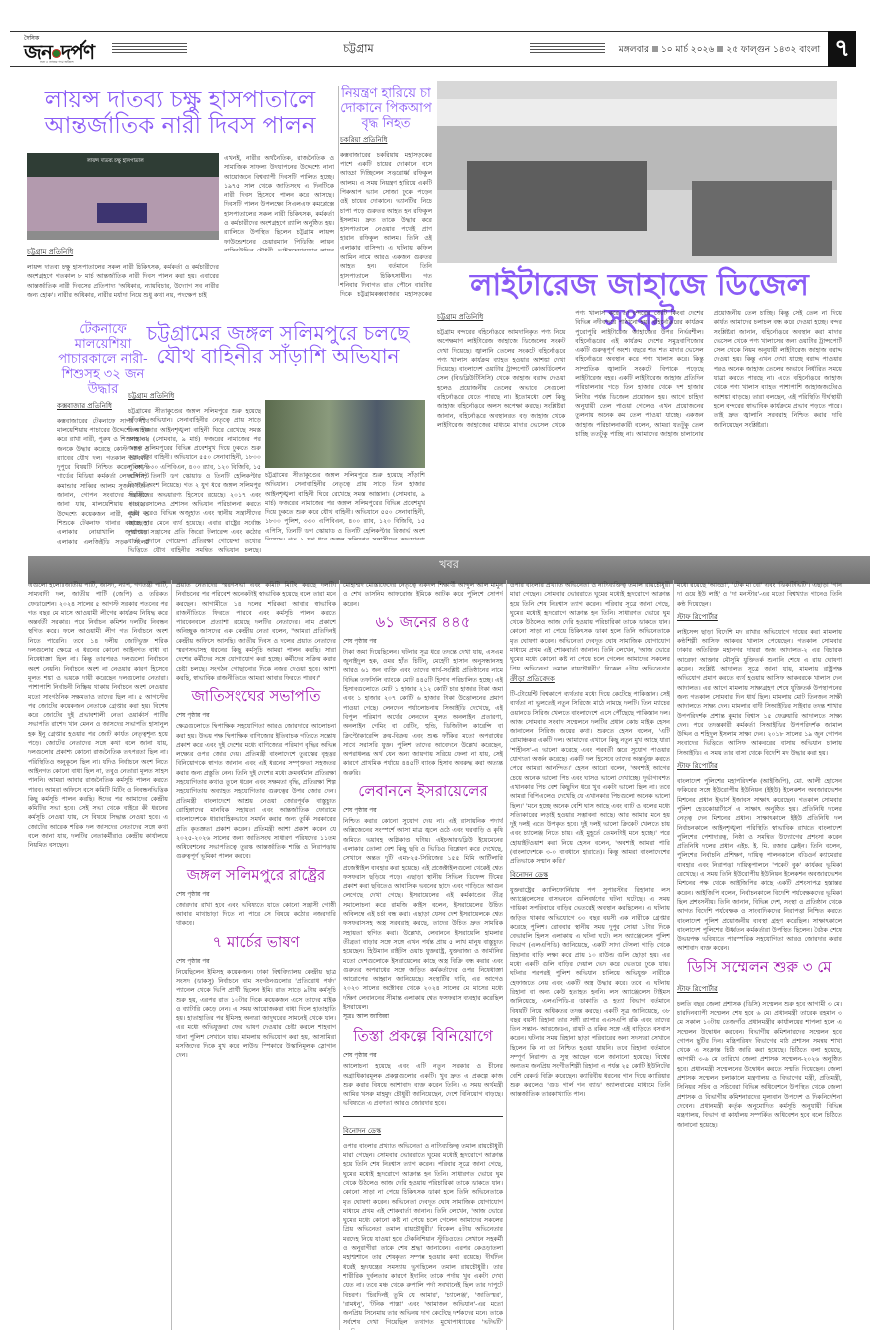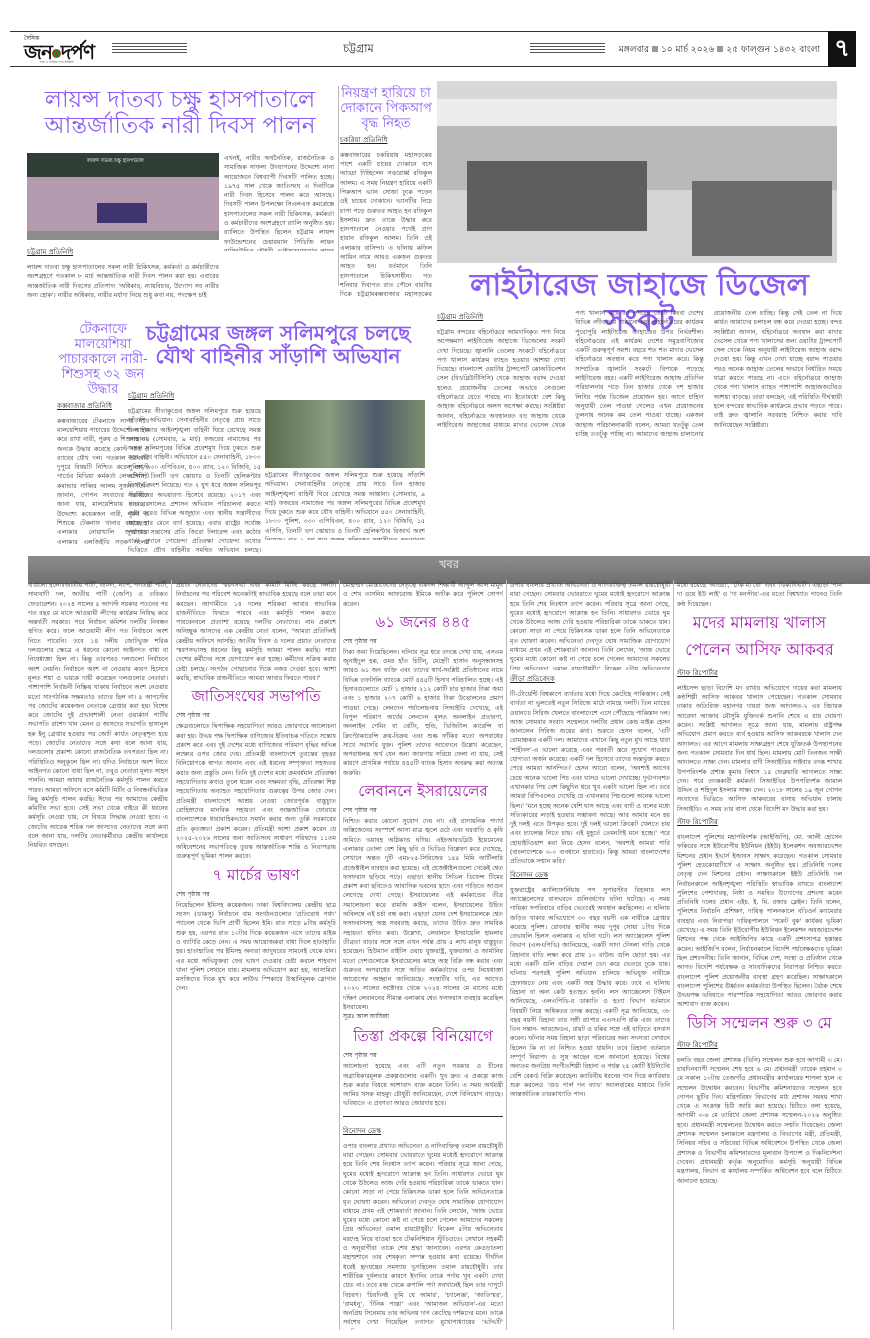--- a/index.html
+++ b/index.html
@@ -83,21 +83,21 @@
   <div class="body">চট্টগ্রাম বন্দরের বহির্নোঙরে আমদানিকৃত পণ্য নিয়ে অপেক্ষমাণ লাইটারেজ জাহাজে ডিজেলের সংকট দেখা দিয়েছে। জ্বালানি তেলের সংকটে বহির্নোঙরে পণ্য খালাস কার্যক্রম ব্যাহত হওয়ার আশঙ্কা দেখা দিয়েছে। বাংলাদেশ ওয়াটার ট্রান্সপোর্ট কোঅর্ডিনেশন সেল (বিডব্লিউটিসিসি) থেকে জাহাজ বরাদ্দ দেওয়া হলেও প্রয়োজনীয় তেলের অভাবে সেগুলো বহির্নোঙরে যেতে পারছে না। ইতোমধ্যে বেশ কিছু জাহাজ বহির্নোঙরে অলস অপেক্ষা করছে। সংশ্লিষ্টরা জানান, বহির্নোঙরে অবস্থানরত বড় জাহাজ থেকে লাইটারেজ জাহাজের মাধ্যমে মাদার ভেসেল থেকে পণ্য খালাস করে তা বন্দরের জেটি কিংবা দেশের বিভিন্ন নদীবন্দরে পাঠানো হয়। বহির্নোঙরের কার্যক্রম পুরোপুরি লাইটারেজ জাহাজের উপর নির্ভরশীল। বহির্নোঙরের এই কার্যক্রম দেশের সমুদ্রবাণিজ্যের একটি গুরুত্বপূর্ণ অংশ। বছরে শত শত মাদার ভেসেল বহির্নোঙরে অবস্থান করে পণ্য খালাস করে। কিন্তু সাম্প্রতিক জ্বালানি সংকটে বিপাকে পড়েছে লাইটারেজ বহর। একটি লাইটারেজ জাহাজ প্রতিদিন পরিচালনার গড়ে তিন হাজার থেকে দশ হাজার লিটার পর্যন্ত ডিজেল প্রয়োজন হয়। আগে চাহিদা অনুযায়ী তেল পাওয়া গেলেও এখন প্রয়োজনের তুলনায় অনেক কম তেল পাওয়া যাচ্ছে। একজন জাহাজ পরিচালনাকারী বলেন, আমরা যতটুকু তেল চাচ্ছি ততটুকু পাচ্ছি না। আমাদের জাহাজ চালানোর প্রয়োজনীয় তেল চাচ্ছি। কিন্তু সেই তেল না দিয়ে কার্যত আমাদের চলাচল বন্ধ করে দেওয়া হচ্ছে। বন্দর সংশ্লিষ্টরা জানান, বহির্নোঙরে অবস্থান করা মাদার ভেসেল থেকে পণ্য খালাসের জন্য ওয়াটার ট্রান্সপোর্ট সেল থেকে নিয়ম অনুযায়ী লাইটারেজ জাহাজ বরাদ্দ দেওয়া হয়। কিন্তু এখন দেখা যাচ্ছে বরাদ্দ পাওয়ার পরও অনেক জাহাজ তেলের অভাবে নির্ধারিত সময়ে যাত্রা করতে পারছে না। এতে বহির্নোঙরে জাহাজ থেকে পণ্য খালাস ব্যাহত পাশাপাশি জাহাজজটেরও আশঙ্কা বাড়ছে। তারা বলছেন, এই পরিস্থিতি দীর্ঘস্থায়ী হলে বন্দরের স্বাভাবিক কার্যক্রমে প্রভাব পড়তে পারে। তাই দ্রুত জ্বালানি সরবরাহ নিশ্চিত করার দাবি জানিয়েছেন সংশ্লিষ্টরা।</div>
 </div>
 
 <div class="abs" style="left:27px;top:322px;width:92px;margin-left:30px;">
   <div class="hl" style="font-size:13px;">টেকনাফে মালয়েশিয়া পাচারকালে নারী-শিশুসহ ৩২ জন উদ্ধার</div>
   <div class="byline">কক্সবাজার প্রতিনিধি</div>
   <div class="body" style="height:130px;overflow:hidden;">কক্সবাজারের টেকনাফে সাগর পথে মালয়েশিয়ায় পাচারের উদ্দেশ্যে আটক করে রাখা নারী, পুরুষ ও শিশুসহ ৩২ জনকে উদ্ধার করেছে কোস্ট গার্ড ও র‍্যাবের যৌথ দল। গতকাল রোববার দুপুরে বিষয়টি নিশ্চিত করেন কোস্ট গার্ডের মিডিয়া কর্মকর্তা লেফটেন্যান্ট কমান্ডার সাব্বির আলম সুজন। তিনি জানান, গোপন সংবাদের ভিত্তিতে জানা যায়, মালয়েশিয়ায় পাচারের উদ্দেশ্যে কয়েকজন নারী, পুরুষ ও শিশুকে টেকনাফ থানার বাহারছড়া এলাকার নোয়াখালি জুম্মাপাড়া এলাকার এলজিইডি সড়ক সংলগ্ন একটি গোপন আস্তানায় আটকে রাখা হয়েছে।</div>
 </div>
 
 <div class="abs" style="left:128px;top:322px;width:300px;">
-  <div class="hl" style="font-size:20px;font-weight:bold;">চট্টগ্রামের জঙ্গল সলিমপুরে চলছে যৌথ বাহিনীর সাঁড়াশি অভিযান</div>
+  <div class="hl" style="font-size:20px;">চট্টগ্রামের জঙ্গল সলিমপুরে চলছে যৌথ বাহিনীর সাঁড়াশি অভিযান</div>
 </div>
 <div class="abs" style="left:128px;top:387px;width:133px;">
   <div class="byline">চট্টগ্রাম প্রতিনিধি</div>
   <div class="body" style="height:152px;overflow:hidden;">চট্টগ্রামের সীতাকুণ্ডের জঙ্গল সলিমপুরে শুরু হয়েছে সাঁড়াশি অভিযান। সেনাবাহিনীর নেতৃত্বে প্রায় সাড়ে তিন হাজার আইনশৃঙ্খলা বাহিনী ঘিরে রেখেছে সমস্ত আস্তানা। (সোমবার, ৯ মার্চ) ফজরের নামাজের পর জঙ্গল সলিমপুরের বিভিন্ন প্রবেশমুখ দিয়ে ঢুকতে শুরু করে যৌথ বাহিনী। অভিযানে ৫৫০ সেনাবাহিনী, ১৮০০ পুলিশ, ৩৩০ এপিবিএন, ৪০০ র‍্যাব, ১২০ বিজিবি, ১৫ এপিসি, তিনটি ডগ স্কোয়াড ও তিনটি হেলিকপ্টার রিজার্ভ অংশ নিয়েছে। গত ২ যুগ ধরে জঙ্গল সলিমপুর সন্ত্রাসীদের অভয়ারণ্য হিসেবে রয়েছে। ২০১৭ এবং ২০২২ সালেও প্রশাসন অভিযান পরিচালনা করতে চেষ্টা করেও বিভিন্ন অজুহাত এবং স্থানীয় সন্ত্রাসীদের কাছে হার মেনে ব্যর্থ হয়েছে। এবার রাষ্ট্রের সর্বোচ্চ পর্যায়ের সন্ত্রাসের প্রতি জিরো টলারেন্স এবং কঠোর বার্তা প্রদানে গোয়েন্দা প্রতিরক্ষা গোয়েন্দা তথ্যের ভিত্তিতে যৌথ বাহিনীর সমন্বিত অভিযান চলছে। সম্প্রতি এই এলাকায় অভিযান চালাতে গিয়ে র‍্যাব এর কর্মকর্তা নিহত হয় এবং তিনজন আহত হয়। বস্তুত নগরী চট্টগ্রামের সাম্প্রতিক আইনশৃঙ্খলা পরিস্থিতি অবনতির রহস্য উদঘাটনে জঙ্গল সলিমপুরে সন্ত্রাসীদের গোপন আস্তানা তথ্য উঠে আসে। প্রশাসনের বিভিন্ন পর্যায়ে থেকে বারবার আতঙ্কের কথা বলে এবং বিভিন্ন অজুহাতে অভিযান থেকে আইনশৃঙ্খলা বাহিনীকে দূরে রাখতে চাইলেও আজ ০৫৪০ ঘটিকায় সেনাবাহিনী সহ প্রায় তিন সংস্থা নিজ নিরাপত্তা বাহিনী এপিসি এবং ডগ স্কোয়াড অভিযান চালাচ্ছে।</div>
 </div>
 <div class="photo" style="left:265px;top:400px;width:160px;height:68px;background:linear-gradient(90deg,#5b6b4e,#8a9a7c 40%,#4e5a6a 70%,#7d8e6e);"></div>
 <div class="abs" style="left:265px;top:470px;width:160px;">
   <div class="body" style="height:70px;overflow:hidden;">চট্টগ্রামের সীতাকুণ্ডের জঙ্গল সলিমপুরে শুরু হয়েছে সাঁড়াশি অভিযান। সেনাবাহিনীর নেতৃত্বে প্রায় সাড়ে তিন হাজার আইনশৃঙ্খলা বাহিনী ঘিরে রেখেছে সমস্ত আস্তানা। (সোমবার, ৯ মার্চ) ফজরের নামাজের পর জঙ্গল সলিমপুরের বিভিন্ন প্রবেশমুখ দিয়ে ঢুকতে শুরু করে যৌথ বাহিনী। অভিযানে ৫৫০ সেনাবাহিনী, ১৮০০ পুলিশ, ৩৩০ এপিবিএন, ৪০০ র‍্যাব, ১২০ বিজিবি, ১৫ এপিসি, তিনটি ডগ স্কোয়াড ও তিনটি হেলিকপ্টার রিজার্ভ অংশ নিয়েছে। গত ২ যুগ ধরে জঙ্গল সলিমপুর সন্ত্রাসীদের অভয়ারণ্য হিসেবে রয়েছে। ২০১৭ এবং ২০২২ সালেও প্রশাসন অভিযান পরিচালনা করতে চেষ্টা করেও বিভিন্ন অজুহাত এবং স্থানীয় সন্ত্রাসীদের কাছে হার মেনে ব্যর্থ হয়েছে। এবার রাষ্ট্রের সর্বোচ্চ পর্যায়ের সন্ত্রাসের প্রতি জিরো টলারেন্স এবং কঠোর বার্তা প্রদানে গোয়েন্দা প্রতিরক্ষা গোয়েন্দা তথ্যের ভিত্তিতে যৌথ বাহিনীর সমন্বিত অভিযান চলছে। সম্প্রতি এই এলাকায় অভিযান চালাতে গিয়ে র‍্যাব এর কর্মকর্তা নিহত হয় এবং তিনজন আহত হয়। বস্তুত নগরী চট্টগ্রামের সাম্প্রতিক আইনশৃঙ্খলা পরিস্থিতি অবনতির রহস্য উদঘাটনে জঙ্গল সলিমপুরে সন্ত্রাসীদের গোপন আস্তানা তথ্য উঠে আসে। প্রশাসনের বিভিন্ন পর্যায়ে থেকে বারবার আতঙ্কের কথা বলে এবং বিভিন্ন অজুহাতে অভিযান থেকে আইনশৃঙ্খলা বাহিনীকে দূরে রাখতে চাইলেও আজ ০৫৪০ ঘটিকায় সেনাবাহিনী সহ প্রায় তিন সংস্থা নিজ নিরাপত্তা বাহিনী এপিসি এবং ডগ স্কোয়াড অভিযান চালাচ্ছে।</div>
 </div>
 
@@ -107,20 +107,25 @@
   <div class="body">এগুলো হলোঃজাতীয় পার্টি, জাসদ, ন্যাপ, গণতন্ত্রী পার্টি, সাম্যবাদী দল, জাতীয় পার্টি (জেপি) ও তরিকত ফেডারেশন। ২০২৪ সালের ৫ আগস্ট সরকার পতনের পর গত বছর মে মাসে আওয়ামী লীগের কার্যক্রম নিষিদ্ধ করে অন্তর্বর্তী সরকার। পরে নির্বাচন কমিশন দলটির নিবন্ধন স্থগিত করে। ফলে আওয়ামী লীগ গত নির্বাচনে অংশ নিতে পারেনি। তবে ১৪ দলীয় জোটভুক্ত শরিক দলগুলোর ক্ষেত্রে এ ধরনের কোনো আইনগত বাধা বা নিষেধাজ্ঞা ছিল না। কিন্তু তারপরও দলগুলো নির্বাচনে অংশ নেয়নি। নির্বাচনে অংশ না নেওয়ার কারণ হিসেবে মূলত শঙ্কা ও ভয়কে দায়ী করেছেন দলগুলোর নেতারা। পাশাপাশি নির্বাচনী নিষ্ক্রিয় থাকায় নির্বাচনে অংশ নেওয়ার মতো সাংগঠনিক সক্ষমতাও তাদের ছিল না। ৫ আগস্টের পর জোটের কয়েকজন নেতাকে গ্রেপ্তার করা হয়। বিশেষ করে জোটের দুই প্রভাবশালী নেতা ওয়ার্কার্স পার্টির সভাপতি রাশেদ খান মেনন ও জাসদের সভাপতি হাসানুল হক ইনু গ্রেপ্তার হওয়ার পর জোট কার্যত নেতৃত্বশূন্য হয়ে পড়ে। জোটের নেতাদের সঙ্গে কথা বলে জানা যায়, দলগুলোর প্রকাশ্য কোনো রাজনৈতিক তৎপরতা ছিল না। পরিস্থিতিও অনুকূলে ছিল না। যদিও নির্বাচনে অংশ নিতে আইনগত কোনো বাধা ছিল না, তবুও নেতারা মূলত সাহস পাননি। আমরা আবার রাজনৈতিক কর্মসূচি পালন করতে পারব। আমরা অফিসে বসে কমিটি মিটিং ও নিবন্ধনভিত্তিক কিছু কর্মসূচি পালন করছি। ঈদের পর আমাদের কেন্দ্রীয় কমিটির সভা হবে। সেই সভা থেকে বাইরে কী ধরনের কর্মসূচি নেওয়া যায়, সে বিষয়ে সিদ্ধান্ত নেওয়া হবে। এ জোটের আরেক শরিক দল জাসদের নেতাদের সঙ্গে কথা বলে জানা যায়, দলটির নেতাকর্মীরাও কেন্দ্রীয় কার্যালয়ে নিয়মিত বসছেন।</div>
 </div>
 <div class="vline" style="left:171px;top:580px;height:750px;"></div>
 
 <div class="abs" style="left:176px;top:580px;width:160px;height:750px;overflow:hidden;">
   <div class="body">প্রয়াত নেতাদের স্মরণসভা এবং কমিটি মিটিং করছে দলটি। নির্বাচনের পর পরিবেশ অনেকটাই স্বাভাবিক হয়েছে বলে তারা মনে করছেন। আগামীতে ১৪ দলের শরিকরা আবার স্বাভাবিক রাজনীতিতে ফিরতে পারবে এবং কর্মসূচি পালন করতে পারবেনবলে প্রত্যাশা রয়েছে দলটির নেতাদের। নাম প্রকাশে অনিচ্ছুক জাসদের এক কেন্দ্রীয় নেতা বলেন, "আমরা প্রতিদিনই কেন্দ্রীয় অফিসে আসছি। জাতীয় দিবস ও দলের প্রয়াত নেতাদের স্মরণসভাসহ ধরনের কিছু কর্মসূচি আমরা পালন করছি। সারা দেশের কর্মীদের সঙ্গে যোগাযোগ করা হচ্ছে। কর্মীদের সক্রিয় করার চেষ্টা চলছে। সংগঠন গোছানোর দিকে নজর দেওয়া হবে। আশা করছি, স্বাভাবিক রাজনীতিতে আমরা আবার ফিরতে পারব।"</div>
   <div>
     <div class="sub-hl">জাতিসংঘের সভাপতি</div>
     <div class="cont">শেষ পৃষ্ঠার পর</div>
     <div class="body">ক্ষেত্রগুলোতে দ্বিপাক্ষিক সহযোগিতা আরও জোরদারে আলোচনা করা হয়। উভয় পক্ষ দ্বিপাক্ষিক বাণিজ্যের ইতিবাচক গতিতে সন্তোষ প্রকাশ করে এবং দুই দেশের মধ্যে বাণিজ্যের পরিমাণ বৃদ্ধির অভিন্ন লক্ষ্যের ওপর জোর দেয়। প্রতিমন্ত্রী বাংলাদেশে তুরস্কের বৃহত্তর বিনিয়োগকে স্বাগত জানান এবং এই ধরনের সম্পৃক্ততা সহজতর করার জন্য প্রস্তুতি নেন। তিনি দুই দেশের মধ্যে ক্রমবর্ধমান প্রতিরক্ষা সহযোগিতার কথাও তুলে ধরেন এবং সক্ষমতা বৃদ্ধি, প্রতিরক্ষা শিল্প সহযোগিতায় অব্যাহত সহযোগিতার গুরুত্বের উপর জোর দেন। প্রতিমন্ত্রী বাংলাদেশে আশ্রয় নেওয়া জোরপূর্বক বাস্তুচ্যুত রোহিঙ্গাদের মানবিক সহায়তা এবং আন্তর্জাতিক ফোরামে বাংলাদেশকে ধারাবাহিকভাবে সমর্থন করার জন্য তুর্কি সরকারের প্রতি কৃতজ্ঞতা প্রকাশ করেন। প্রতিমন্ত্রী আশা প্রকাশ করেন যে ২০২৫-২০২৬ সালের জন্য জাতিসংঘ সাধারণ পরিষদের ১১তম অধিবেশনের সভাপতিত্বে তুরস্ক আন্তর্জাতিক শান্তি ও নিরাপত্তায় গুরুত্বপূর্ণ ভূমিকা পালন করবে।</div>
+  </div>
+  <div>
+    <div class="sub-hl">জঙ্গল সলিমপুরে রাষ্ট্রের</div>
+    <div class="cont">শেষ পৃষ্ঠার পর</div>
+    <div class="body">জোরদার রাখা হবে এবং ভবিষ্যতে যাতে কোনো সন্ত্রাসী গোষ্ঠী আবার মাথাচাড়া দিতে না পারে সে বিষয়ে কঠোর নজরদারি থাকবে।</div>
   </div>
   <div>
     <div class="sub-hl">৭ মার্চের ভাষণ</div>
     <div class="cont">শেষ পৃষ্ঠার পর</div>
     <div class="body">নিয়েছিলেন ইমিসহ কয়েকজন। ঢাকা বিশ্ববিদ্যালয় কেন্দ্রীয় ছাত্র সংসদ (ডাকসু) নির্বাচনে বাম সংগঠনগুলোর 'প্রতিরোধ পর্ষদ' প্যানেল থেকে ভিপি প্রার্থী ছিলেন ইমি। রাত সাড়ে ৯টায় কর্মসূচি শুরু হয়, এরপর রাত ১০টার দিকে কয়েকজন এসে তাদের মাইক ও ব্যাটারি কেড়ে নেন। এ সময় আয়োজকরা বাধা দিলে হাতাহাতি হয়। হাতাহাতির পর ইমিসহ অন্যরা জাদুঘরের সামনেই থেকে যান। এর মধ্যে অভিযুক্তরা ফের ভাষণ দেওয়ার চেষ্টা করলে শাহবাগ থানা পুলিশ সেখানে যায়। মামলায় অভিযোগ করা হয়, আসামিরা মসজিদের দিকে মুখ করে লাউড স্পিকারে উস্কানিমূলক স্লোগান দেন।</div>
   </div>
 </div>
 <div class="vline" style="left:339px;top:580px;height:750px;"></div>
 
 <div class="abs" style="left:343px;top:580px;width:160px;height:750px;overflow:hidden;">
@@ -158,21 +163,20 @@
   <div>
     <div class="byline">বিনোদন ডেস্ক</div>
     <div class="body">যুক্তরাষ্ট্রের ক্যালিফোর্নিয়ায় পপ সুপারস্টার রিহানার লস অ্যাঞ্জেলেসের বাসভবনে গুলিবর্ষণের ঘটনা ঘটেছে। এ সময় গায়িকা সপরিবারে বাড়ির ভেতরেই অবস্থান করছিলেন। এ ঘটনায় জড়িত থাকার অভিযোগে ৩০ বছর বয়সী এক নারীকে গ্রেপ্তার করেছে পুলিশ। রোববার স্থানীয় সময় দুপুর সোয়া ১টার দিকে বেভারলি হিলস এলাকায় এ ঘটনা ঘটে। লস অ্যাঞ্জেলেস পুলিশ বিভাগ (এলএপিডি) জানিয়েছে, একটি সাদা টেসলা গাড়ি থেকে রিহানার বাড়ি লক্ষ্য করে প্রায় ১০ রাউন্ড গুলি ছোড়া হয়। এর মধ্যে একটি গুলি বাড়ির দেয়াল ভেদ করে ভেতরে ঢুকে যায়। ঘটনার পরপরই পুলিশ অভিযান চালিয়ে অভিযুক্ত নারীকে হেফাজতে নেয় এবং একটি অস্ত্র উদ্ধার করে। তবে এ ঘটনায় রিহানা বা অন্য কেউ হতাহত হননি। লস অ্যাঞ্জেলেস টাইমস জানিয়েছে, এলএপিডি-র ডাকাতি ও হত্যা বিভাগ বর্তমানে বিষয়টি নিয়ে অধিকতর তদন্ত করছে। একটি সূত্র জানিয়েছে, ৩৮ বছর বয়সী রিহানা তার সঙ্গী র‍্যাপার এএসএপি রকি এবং তাদের তিন সন্তান- আরজেডএ, রায়ট ও রকির সঙ্গে এই বাড়িতে বসবাস করেন। ঘটনার সময় রিহানা ছাড়া পরিবারের অন্য সদস্যরা সেখানে ছিলেন কি না তা নিশ্চিত হওয়া যায়নি। তবে রিহানা বর্তমানে সম্পূর্ণ নিরাপদ ও সুস্থ আছেন বলে জানানো হয়েছে। বিশ্বের অন্যতম জনপ্রিয় সংগীতশিল্পী রিহানা এ পর্যন্ত ২৫ কোটি ইউনিটের বেশি রেকর্ড বিক্রি করেছেন। ক্যারিবীয় ধরনের গান দিয়ে ক্যারিয়ার শুরু করলেও 'গুড গার্ল গন ব্যাড' অ্যালবামের মাধ্যমে তিনি আন্তর্জাতিক তারকাখ্যাতি পান।</div>
   </div>
 </div>
 <div class="vline" style="left:673px;top:580px;height:750px;"></div>
 
 <div class="abs" style="left:677px;top:580px;width:165px;height:750px;overflow:hidden;">
   <div class="body">মধ্যে রয়েছে 'আড্ডা', 'টেক মা বো' এবং 'ডিকটিভিটি'। এছাড়া 'গান দা ওয়ে ইউ লাই' ও 'দা মনস্টার'-এর মতো বিশ্বখ্যাত গানেও তিনি কণ্ঠ দিয়েছেন।</div>
   <div>
-    <div class="sub-hl" style="font-size:16px;">মদের মামলায় খালাস পেলেন আসিফ আকবর</div>
     <div class="byline">স্টাফ রিপোর্টার</div>
     <div class="body">লাইসেন্স ছাড়া বিদেশি মদ রাখার অভিযোগে দায়ের করা মামলায় কণ্ঠশিল্পী আসিফ আকবর খালাস পেয়েছেন। গতকাল সোমবার ঢাকার অতিরিক্ত মহানগর দায়রা জজ আদালত-২ এর বিচারক আরেফা আক্তার মৌসুমি যুক্তিতর্ক শুনানি শেষে এ রায় ঘোষণা করেন। সংশ্লিষ্ট আদালত সূত্রে জানা যায়, মামলায় রাষ্ট্রপক্ষ অভিযোগ প্রমাণ করতে ব্যর্থ হওয়ায় আসিফ আকবরকে খালাস দেন আদালত। এর আগে মামলায় সাক্ষ্যগ্রহণ শেষে যুক্তিতর্ক উপস্থাপনের জন্য গতকাল সোমবার দিন ধার্য ছিল। মামলায় মোট তিনজন সাক্ষী আদালতে সাক্ষ্য দেন। মামলার বাদী সিআইডির সাইবার তদন্ত শাখার উপপরিদর্শক প্রশান্ত কুমার বিশ্বাস ১৫ ফেব্রুয়ারি আদালতে সাক্ষ্য দেন। পরে তদন্তকারী কর্মকর্তা সিআইডির উপপরিদর্শক জামাল উদ্দিন ও শহিদুল ইসলাম সাক্ষ্য দেন। ২০১৮ সালের ১৯ জুন গোপন সংবাদের ভিত্তিতে আসিফ আকবরের বাসায় অভিযান চালায় সিআইডি। এ সময় তার বাসা থেকে বিদেশি মদ উদ্ধার করা হয়।</div>
   </div>
   <div>
     <div class="byline">স্টাফ রিপোর্টার</div>
     <div class="body">বাংলাদেশ পুলিশের মহাপরিদর্শক (আইজিপি), মো. আলী হোসেন ফকিরের সঙ্গে ইউরোপীয় ইউনিয়ন (ইইউ) ইলেকশন অবজারভেশন মিশনের প্রধান ইভার্স ইজাবস সাক্ষাৎ করেছেন। গতকাল সোমবার পুলিশ হেডকোয়ার্টার্সে এ সাক্ষাৎ অনুষ্ঠিত হয়। প্রতিনিধি দলের নেতৃত্ব দেন মিশনের প্রধান। সাক্ষাৎকালে ইইউ প্রতিনিধি দল নির্বাচনকালে আইনশৃঙ্খলা পরিস্থিতি স্বাভাবিক রাখতে বাংলাদেশ পুলিশের পেশাদারত্ব, নিষ্ঠা ও সমন্বিত উদ্যোগের প্রশংসা করেন প্রতিনিধি দলের প্রধান এইচ. ই. মি. রজার ক্লেইন। তিনি বলেন, পুলিশের নির্বাচনি প্রশিক্ষণ, দায়িত্ব পালনকালে বডিওর্ন ক্যামেরার ব্যবহার এবং নিরাপত্তা দায়িত্বপালনে 'পকেট বুক' কার্যকর ভূমিকা রেখেছে। এ সময় তিনি ইউরোপীয় ইউনিয়ন ইলেকশন অবজারভেশন মিশনের পক্ষ থেকে আইজিপির কাছে একটি প্রশংসাপত্র হস্তান্তর করেন। আইজিপি বলেন, নির্বাচনকালে বিদেশি পর্যবেক্ষকদের ভূমিকা ছিল প্রশংসনীয়। তিনি জানান, বিভিন্ন দেশ, সংস্থা ও প্রতিষ্ঠান থেকে আগত বিদেশি পর্যবেক্ষক ও সাংবাদিকদের নিরাপত্তা নিশ্চিত করতে বাংলাদেশ পুলিশ প্রয়োজনীয় ব্যবস্থা গ্রহণ করেছিল। সাক্ষাৎকালে বাংলাদেশ পুলিশের ঊর্ধ্বতন কর্মকর্তারা উপস্থিত ছিলেন। বৈঠক শেষে উভয়পক্ষ ভবিষ্যতে পারস্পরিক সহযোগিতা আরও জোরদার করার আশাবাদ ব্যক্ত করেন।</div>
   </div>
   <div>
     <div class="sub-hl">ডিসি সম্মেলন শুরু ৩ মে</div>
     <div class="byline">স্টাফ রিপোর্টার</div>

